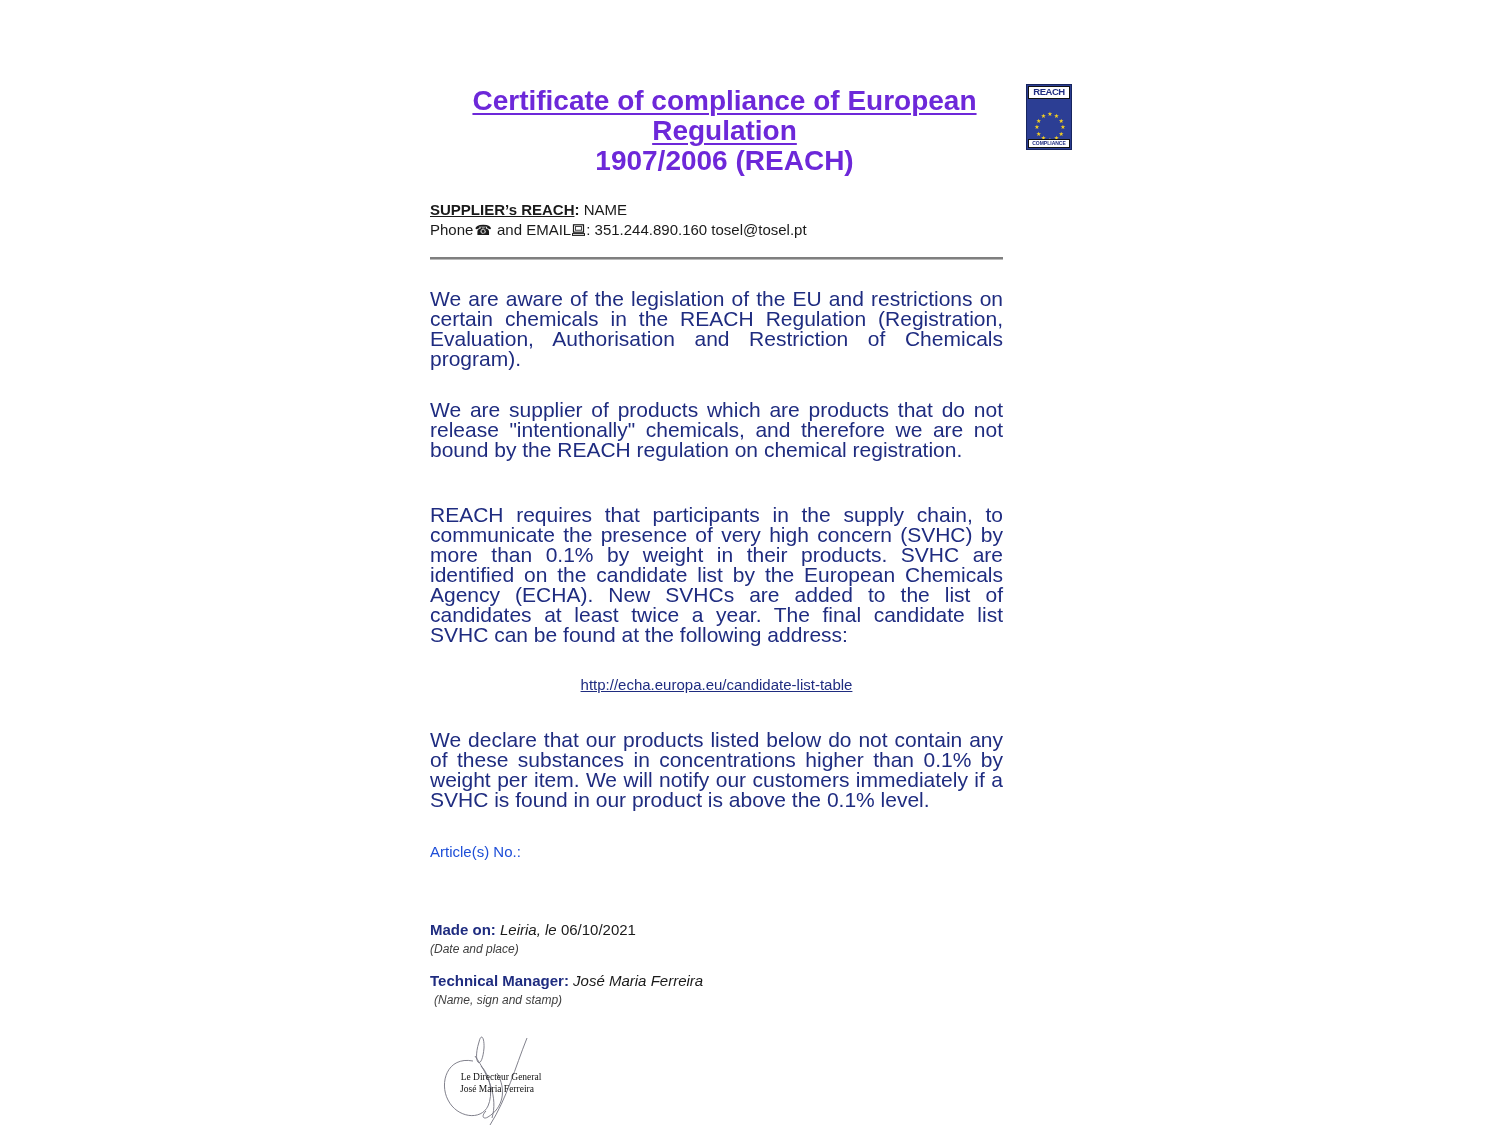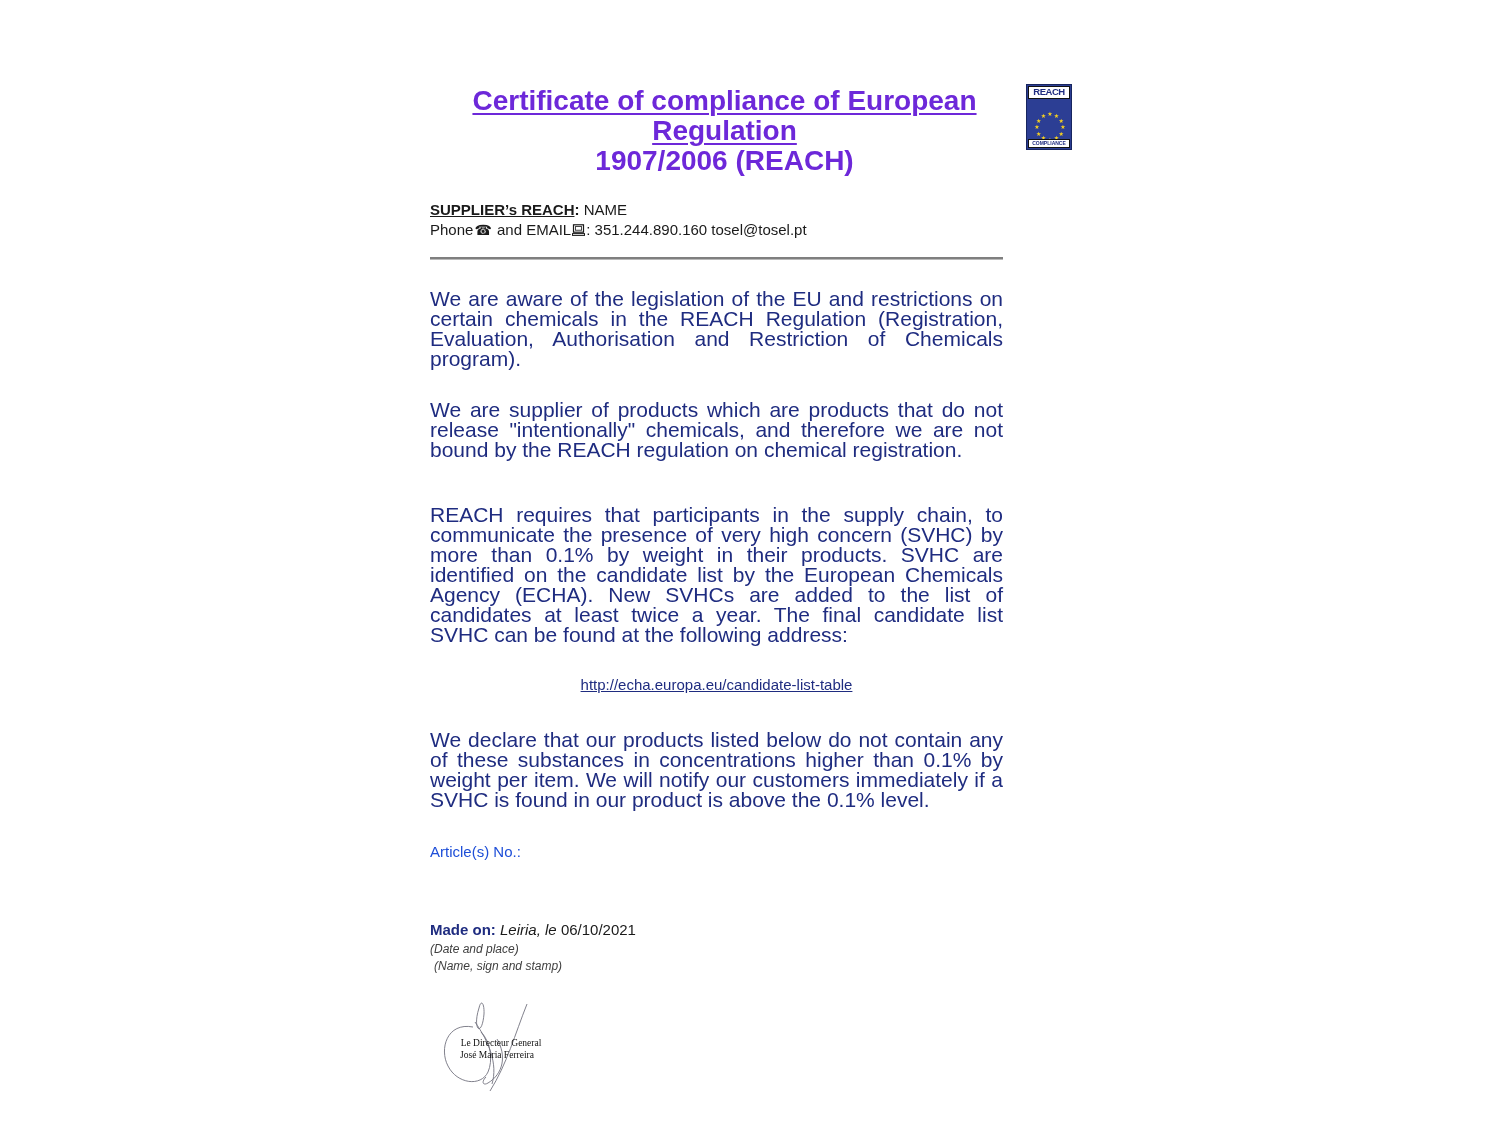--- a/index.html
+++ b/index.html
@@ -174,20 +174,23 @@
     
     <p class="article-line">Article(s) No.:</p>
 
     
     <p class="made-on">
       <span class="navy-label">Made on:</span><span class="ital"> Leiria, le</span><span> 06/10/2021</span>
     </p>
     <p class="caption">(Date and place)</p>
 
     
+    <p class="tech">
+      <span class="navy-label">Technical Manager:</span><span class="ital"> José Maria Ferreira</span>
+    </p>
     <p class="caption indent">(Name, sign and stamp)</p>
 
     
     <svg class="signature" viewBox="0 0 135 105">
       <g fill="none" stroke="#73737f" stroke-width="0.9">
         <path d="M 38 33 C 12 28, 4 55, 13 72 C 22 90, 46 93, 53 78 C 58 67, 56 48, 46 38"></path>
         <path d="M 44 14 C 37 36, 47 44, 49 20 C 49.5 9, 46 5, 44 14"></path>
         <path d="M 92 10 C 80 40, 72 70, 55 97"></path>
         <path d="M 40 28 C 54 48, 63 70, 57 90"></path>
         <path d="M 62 45 C 72 62, 68 80, 53 89 C 48 92, 46 88, 51 83"></path>

